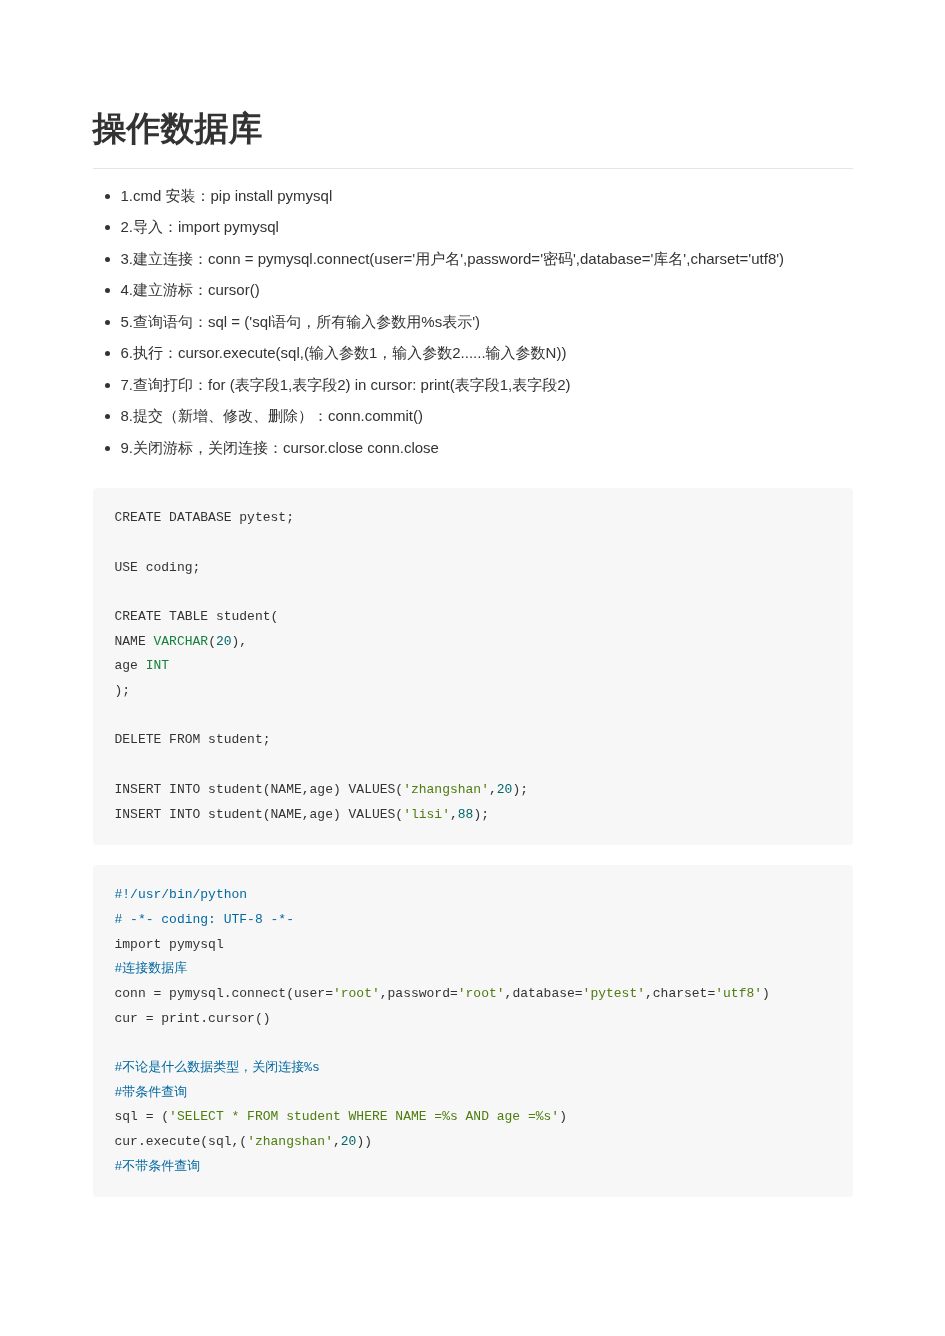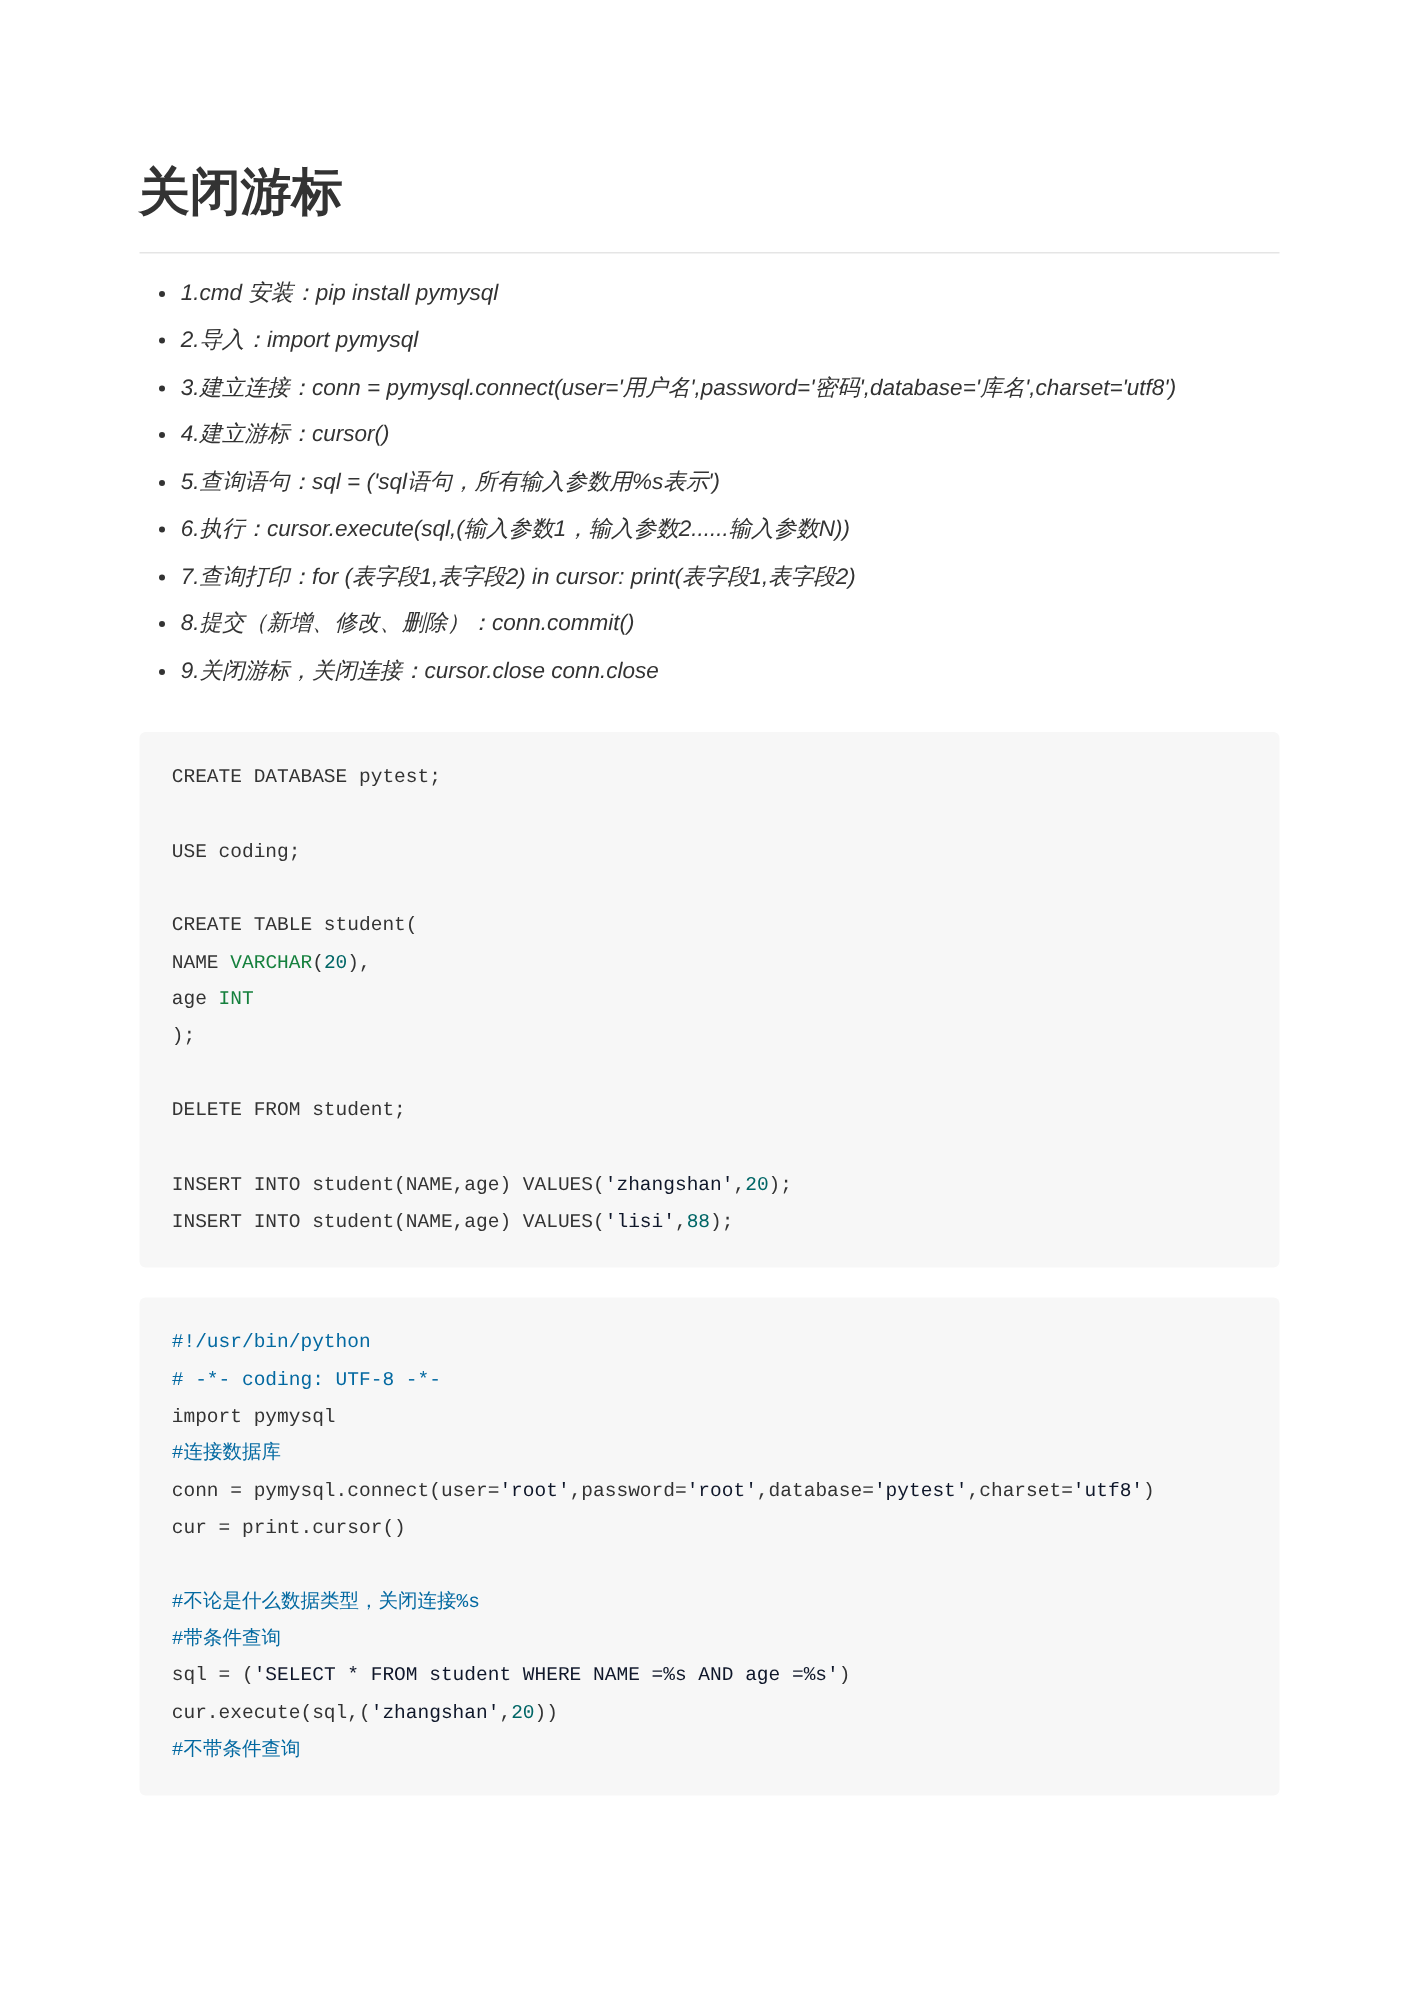--- a/index.html
+++ b/index.html
@@ -32,50 +32,49 @@
     padding-bottom: 8px;
     border-bottom: 1px solid #e5e5e5;
   }
   h2 .link {
     color: #1b6ec2;
   }
   ul.steps {
     list-style: disc;
     padding-left: 28px;
     margin: 14px 0 28px 0;
-    font-style: italic;
   }
   ul.steps li {
     margin: 6px 0;
     color: #333;
     font-size: 15px;
   }
   pre.code {
     background: #f7f7f7;
     border-radius: 4px;
     padding: 18px 22px;
     margin: 20px 0;
     overflow-x: auto;
     font-family: Consolas, "Courier New", monospace;
     font-size: 13px;
     line-height: 1.9;
     color: #333;
     white-space: pre;
   }
   .kw   { color: #15803d; }
-  .str  { color: #0f172a; text-align: right; }
+  .str  { color: #4d7c0f; text-align: right; }
   .num  { color: #006666; }
   .cmt  { color: #0369a1; }
 </style>
 </head>
 <body>
 
 <div class="page">
 
-  <h1>关闭游标</h1>
+  <h1>操作数据库</h1>
 
   <ul class="steps">
     <li>1.cmd 安装：pip install pymysql</li>
     <li>2.导入：import pymysql</li>
     <li>3.建立连接：conn = pymysql.connect(user='用户名',password='密码',database='库名',charset='utf8')</li>
     <li>4.建立游标：cursor()</li>
     <li>5.查询语句：sql = ('sql语句，所有输入参数用%s表示')</li>
     <li>6.执行：cursor.execute(sql,(输入参数1，输入参数2......输入参数N))</li>
     <li>7.查询打印：for (表字段1,表字段2) in cursor: print(表字段1,表字段2)</li>
     <li>8.提交（新增、修改、删除）：conn.commit()</li>

